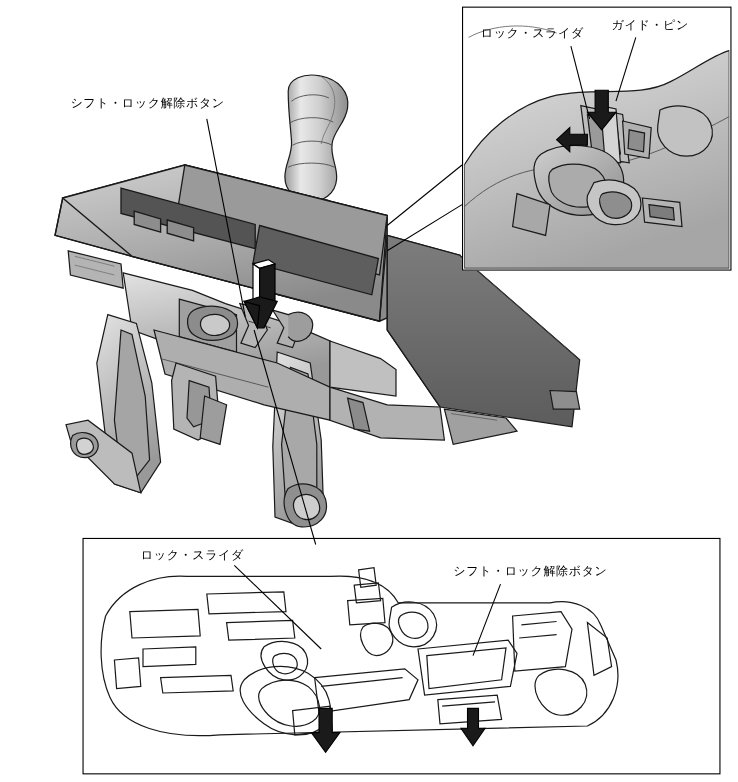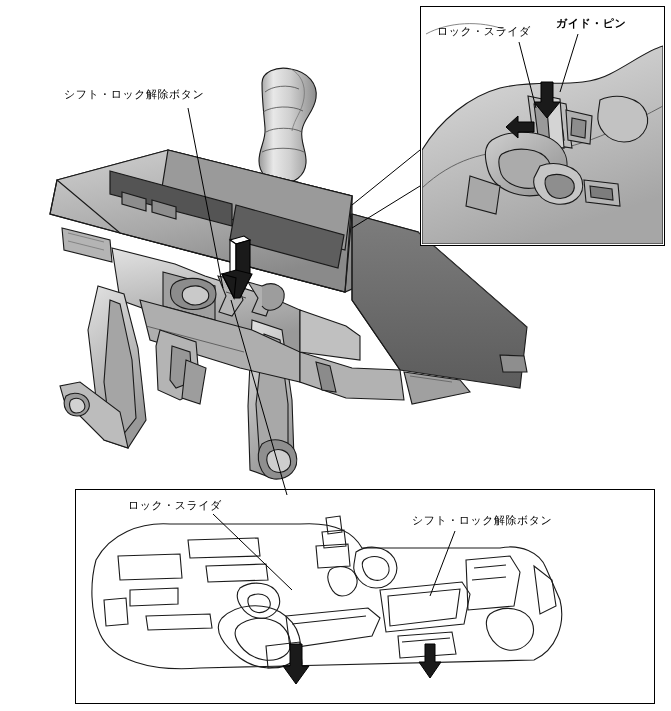--- a/index.html
+++ b/index.html
@@ -290,19 +290,19 @@
     </g>
     <g stroke="#000000" stroke-width="1">
       <path d="M425,644 L435,644 L435,662 L441,662 L430,678 L419,662 L425,662 Z" fill="#1a1a1a"></path>
     </g>
   </svg>
 
   <div class="label" style="left:64px; top:88px;">シフト・ロック解除ボタン</div>
 
   <div class="label" style="left:437px; top:25px;">ロック・スライダ</div>
 
-  <div class="label" style="left:556px; top:17px;font-weight:bold;">ガイド・ピン</div>
+  <div class="label" style="left:556px; top:17px;">ガイド・ピン</div>
 
   <div class="label" style="left:128px; top:499px;">ロック・スライダ</div>
 
   <div class="label" style="left:412px; top:514px;">シフト・ロック解除ボタン</div>
 
 </div>
 
 </body></html>

